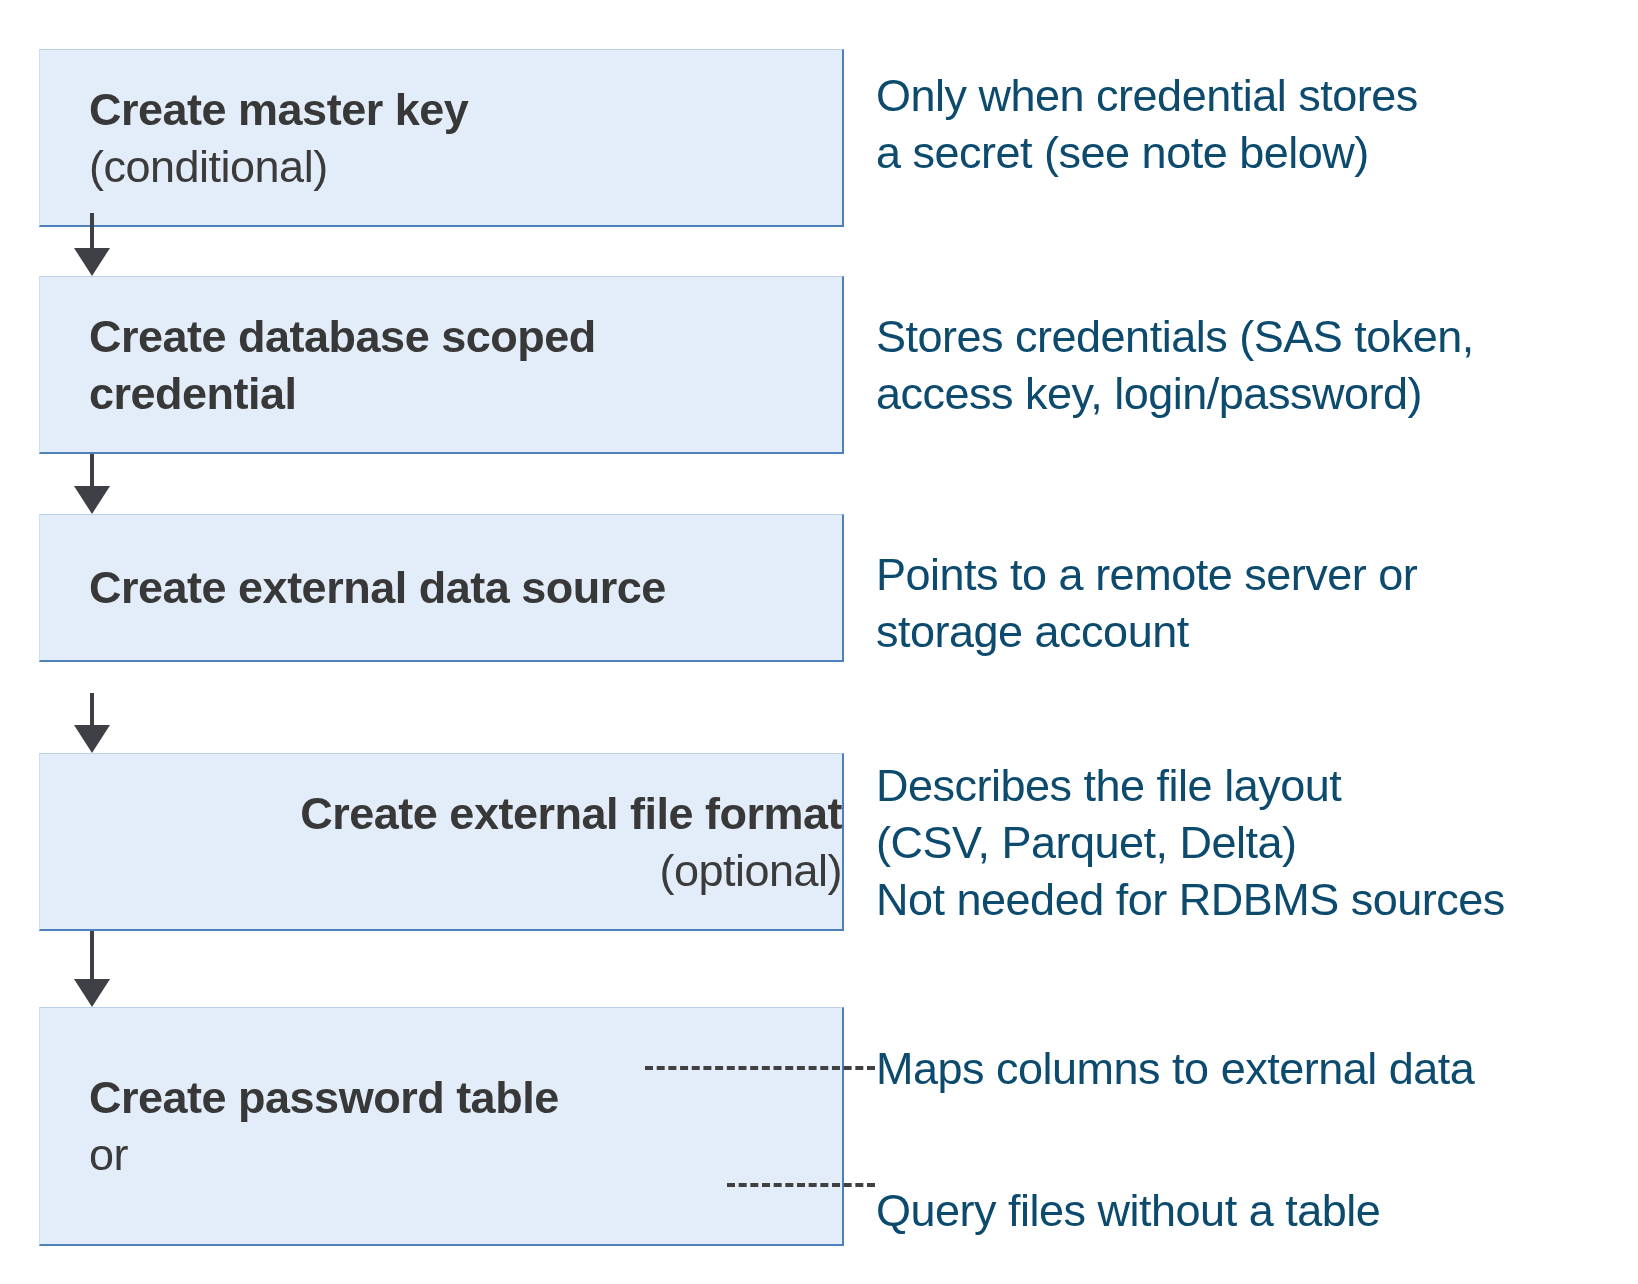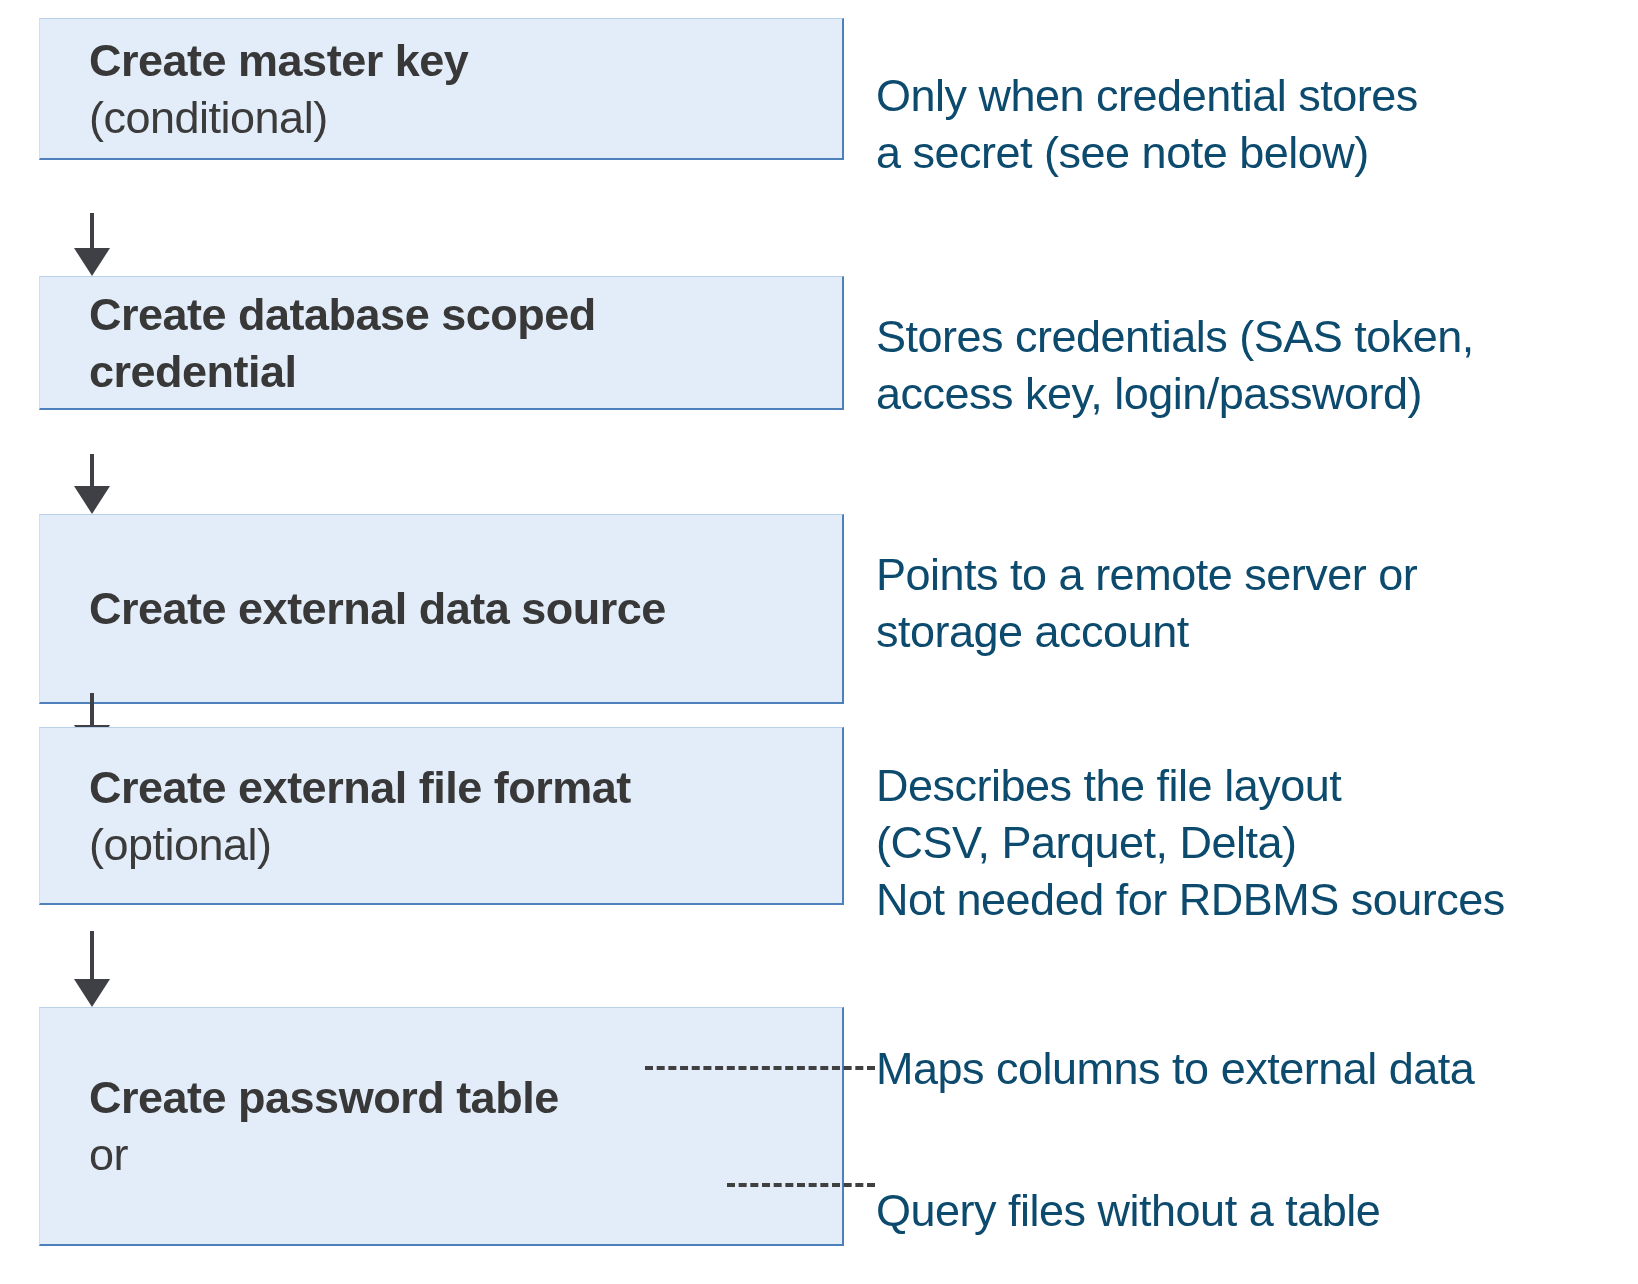--- a/index.html
+++ b/index.html
@@ -47,50 +47,50 @@
     position:absolute;
     height:0;
     border-top:4px dashed #404040;
   }
 </style>
 </head>
 <body>
 
 <div id="canvas">
 
-  <div class="flow-box" style="top:18px;height:142px;">
+  <div class="flow-box" style="top:49px;height:178px;">
     <div class="box-line b">Create master key</div>
     <div class="box-line">(conditional)</div>
   </div>
 
   <svg class="arrow" style="top:213px;" width="40" height="63" viewBox="0 0 40 63">
     <line x1="20" y1="0" x2="20" y2="37" stroke="#3f4045" stroke-width="4"></line>
     <polygon points="2,35 38,35 20,63" fill="#3f4045"></polygon>
   </svg>
 
-  <div class="flow-box" style="top:276px;height:134px;">
+  <div class="flow-box" style="top:276px;height:178px;">
     <div class="box-line b">Create database scoped</div>
     <div class="box-line b">credential</div>
   </div>
 
   <svg class="arrow" style="top:454px;" width="40" height="60" viewBox="0 0 40 60">
     <line x1="20" y1="0" x2="20" y2="34" stroke="#3f4045" stroke-width="4"></line>
     <polygon points="2,32 38,32 20,60" fill="#3f4045"></polygon>
   </svg>
 
-  <div class="flow-box" style="top:514px;height:190px;">
+  <div class="flow-box" style="top:514px;height:148px;">
     <div class="box-line b">Create external data source</div>
   </div>
 
   <svg class="arrow" style="top:693px;" width="40" height="60" viewBox="0 0 40 60">
     <line x1="20" y1="0" x2="20" y2="34" stroke="#3f4045" stroke-width="4"></line>
     <polygon points="2,32 38,32 20,60" fill="#3f4045"></polygon>
   </svg>
 
-  <div class="flow-box" style="top:727px;height:178px;">
+  <div class="flow-box" style="top:753px;height:178px;align-items:flex-end;">
     <div class="box-line b">Create external file format</div>
     <div class="box-line">(optional)</div>
   </div>
 
   <svg class="arrow" style="top:931px;" width="40" height="76" viewBox="0 0 40 76">
     <line x1="20" y1="0" x2="20" y2="50" stroke="#3f4045" stroke-width="4"></line>
     <polygon points="2,48 38,48 20,76" fill="#3f4045"></polygon>
   </svg>
 
   <div class="flow-box" style="top:1007px;height:239px;">

